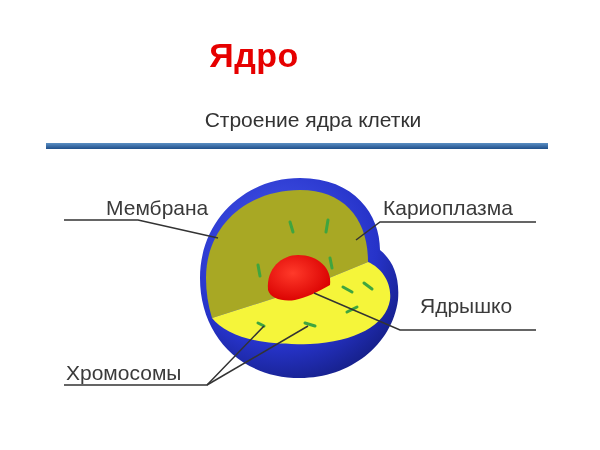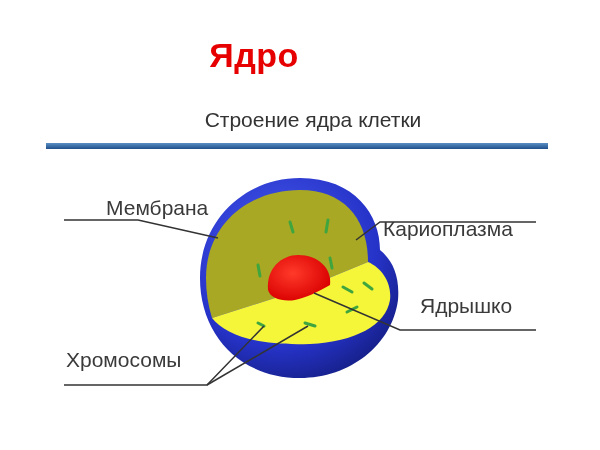--- a/index.html
+++ b/index.html
@@ -62,15 +62,15 @@
   <g stroke="#333" stroke-width="1.5" fill="none">
     <polyline points="64,220 138,220 218,238"></polyline>
     <polyline points="536,222 380,222 356,240"></polyline>
     <polyline points="536,330 400,330 314,293"></polyline>
     <polyline points="64,385 207,385 264,326"></polyline>
     <polyline points="207,385 308,326"></polyline>
   </g>
 </svg>
 
 <div class="label" style="left:66px;top:196px;margin-left:40px;">Мембрана</div>
-<div class="label" style="left:383px;top:196px;margin-top:21px;">Кариоплазма</div>
+<div class="label" style="left:383px;top:196px;">Кариоплазма</div>
 <div class="label" style="left:420px;top:294px;">Ядрышко</div>
-<div class="label" style="left:66px;top:348px;">Хромосомы</div>
+<div class="label" style="left:66px;top:361px;">Хромосомы</div>
 
 </body></html>

